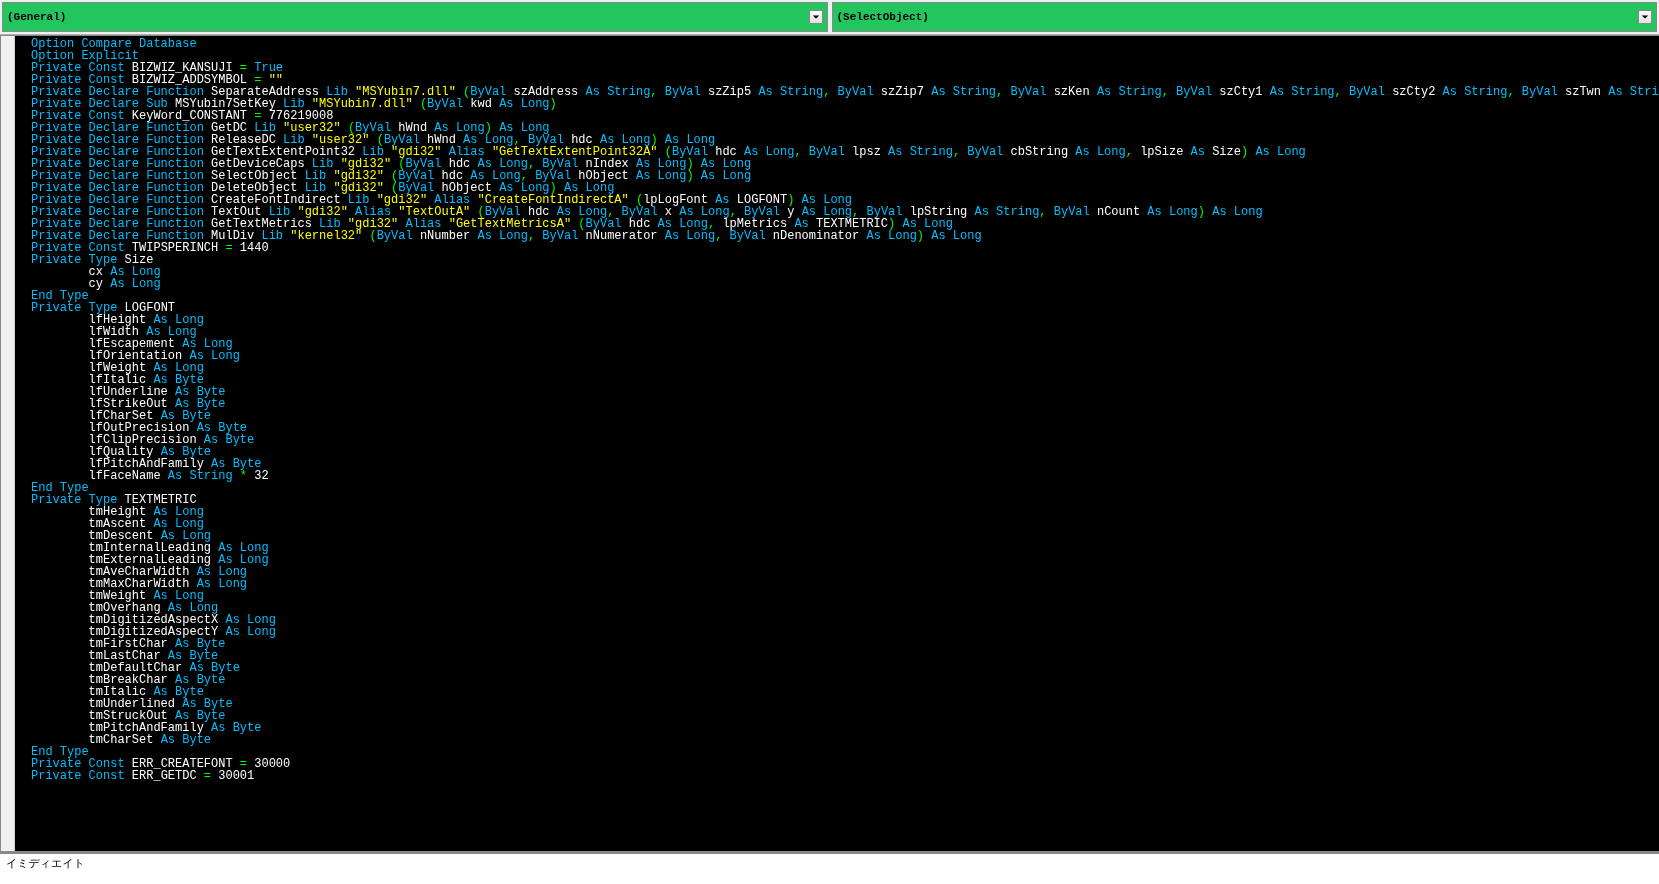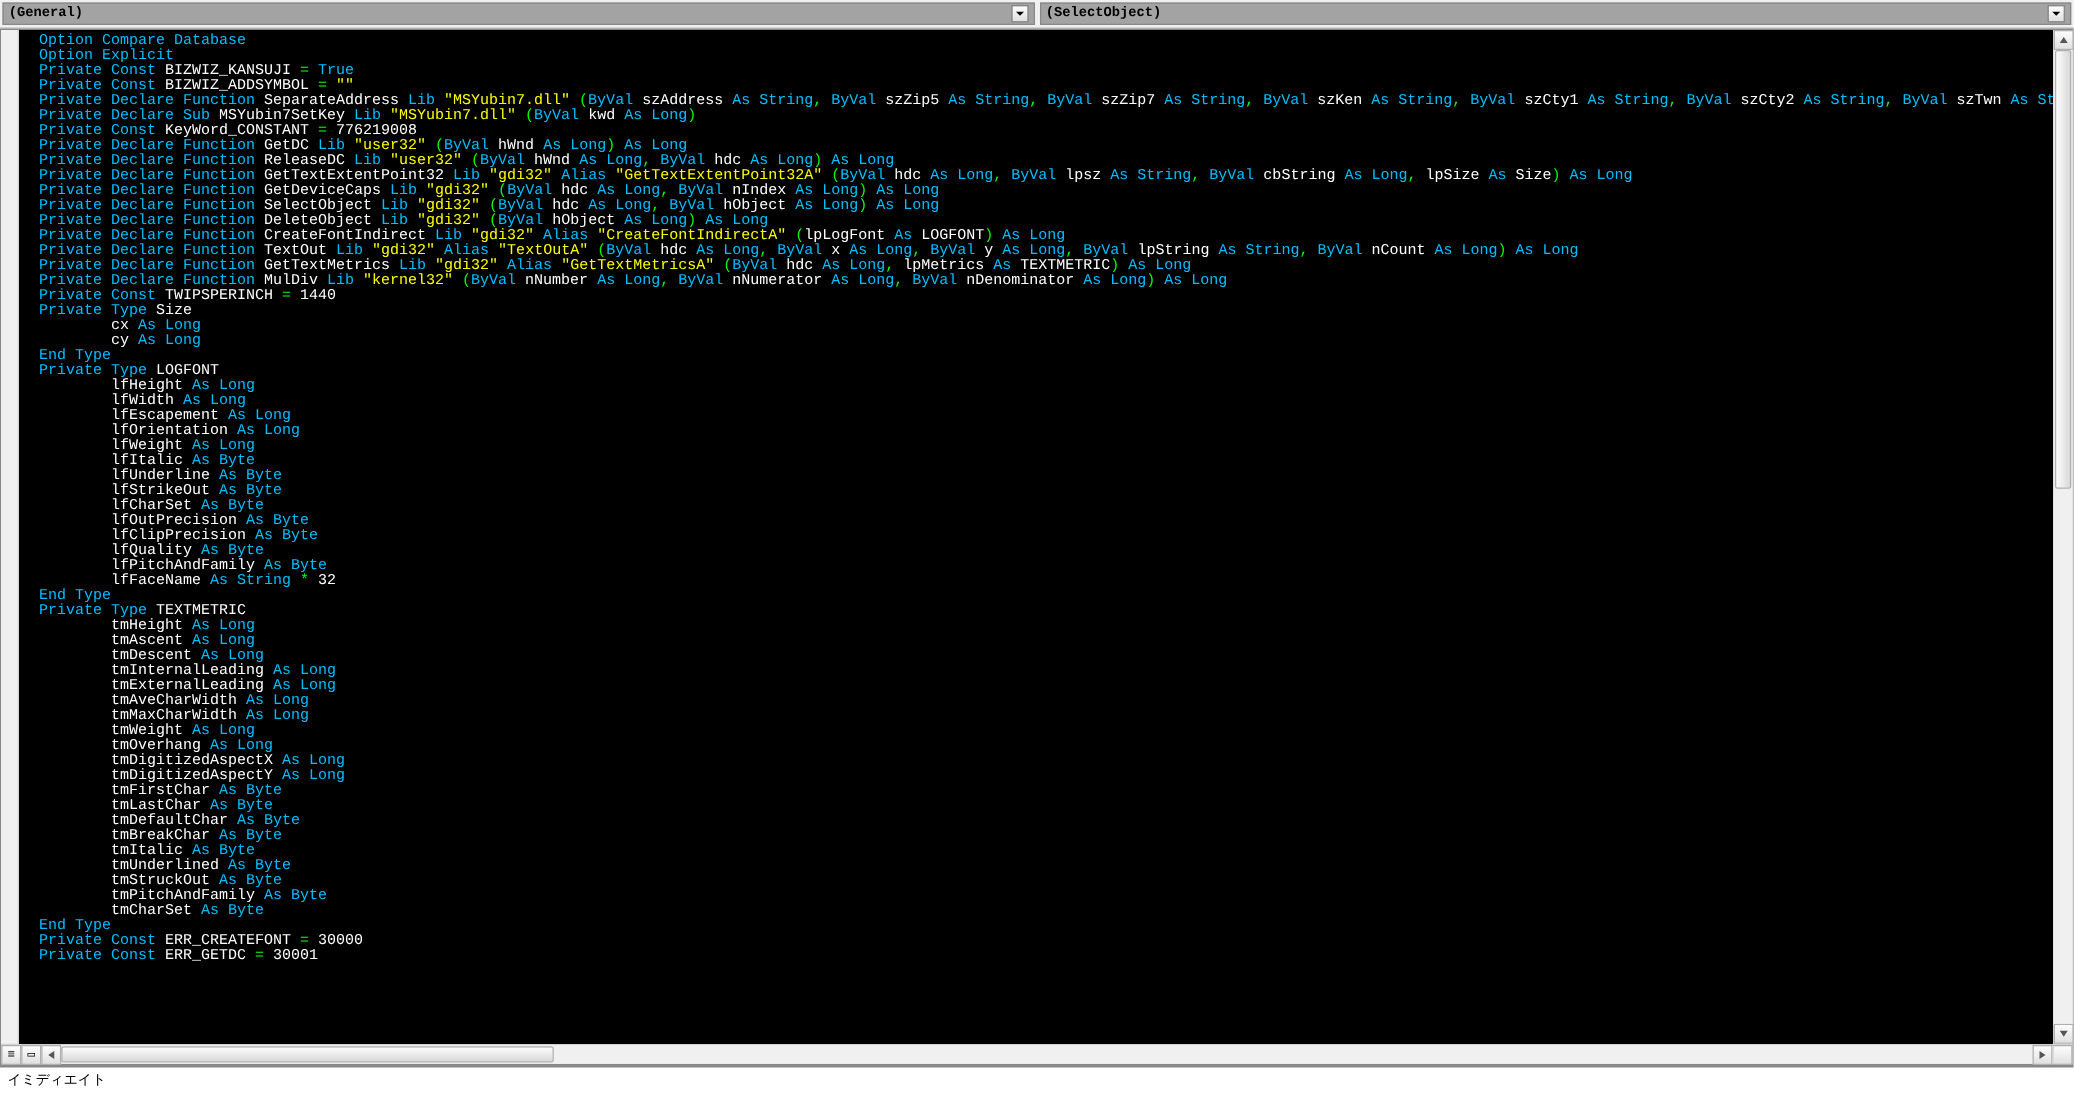--- a/index.html
+++ b/index.html
@@ -1,22 +1,22 @@
 <!DOCTYPE html>
 <html><head>
 <meta charset="utf-8">
 <style>
 * { margin:0; padding:0; box-sizing:border-box; }
 body { font-family:"MS Gothic","Courier New",monospace; font-size:12px; background:#fff; overflow:hidden; }
 .outer { width:1659px; height:884px; display:flex; flex-direction:column; background:#fff; }
 .top-dd { display:flex; gap:4px; padding:2px; background:#f0f0f0; border-bottom:1px solid #b0b0b0; }
-.dd { flex:1; background:#a3a3a3; border:1px solid #888; padding:1px 4px; height:18px; display:flex; align-items:center; justify-content:space-between; font-weight:bold; font-size:11px; }
+.dd { flex:1; background:#22c55e; border:1px solid #888; padding:1px 4px; height:30px; display:flex; align-items:center; justify-content:space-between; font-weight:bold; font-size:11px; }
 .dd-arrow { width:14px; height:14px; background:linear-gradient(#fdfdfd,#e0e0e0); border:1px solid #888; display:flex; align-items:center; justify-content:center; }
 .dd-arrow svg { width:8px; height:8px; }
-.middle { flex:1; display:flex; flex-direction:column; border:1px solid #888; min-height:0;justify-content:space-between; }
+.middle { flex:1; display:flex; flex-direction:row; border:1px solid #888; min-height:0;justify-content:space-between; }
 .code-wrap { flex:1; display:flex; min-height:0; }
 .margin { width:14px; background:#f0f0f0; border-right:1px solid #d0d0d0; }
 .code-scroll { flex:1; background:#000; overflow:auto; position:relative; }
 .code { padding:2px 4px 2px 16px; font-family:"MS Gothic","Courier New",monospace; font-size:12px; line-height:12px; color:#fff; white-space:pre; }
 .vscroll { width:16px; background:#f0f0f0; border-left:1px solid #d0d0d0; display:flex; flex-direction:column; }
 .sb-btn { width:16px; height:16px; background:linear-gradient(#fdfdfd,#e0e0e0); border:1px solid #b0b0b0; display:flex; align-items:center; justify-content:center; }
 .sb-track { flex:1; background:#f0f0f0; position:relative; }
 .sb-thumb-v { position:absolute; left:1px; right:1px; top:0; height:45%; background:linear-gradient(90deg,#fdfdfd,#d8d8d8); border:1px solid #b0b0b0; border-radius:2px; }
 .hscroll-row { display:flex; height:16px; border-top:1px solid #d0d0d0; }
 .view-btns { display:flex; }

